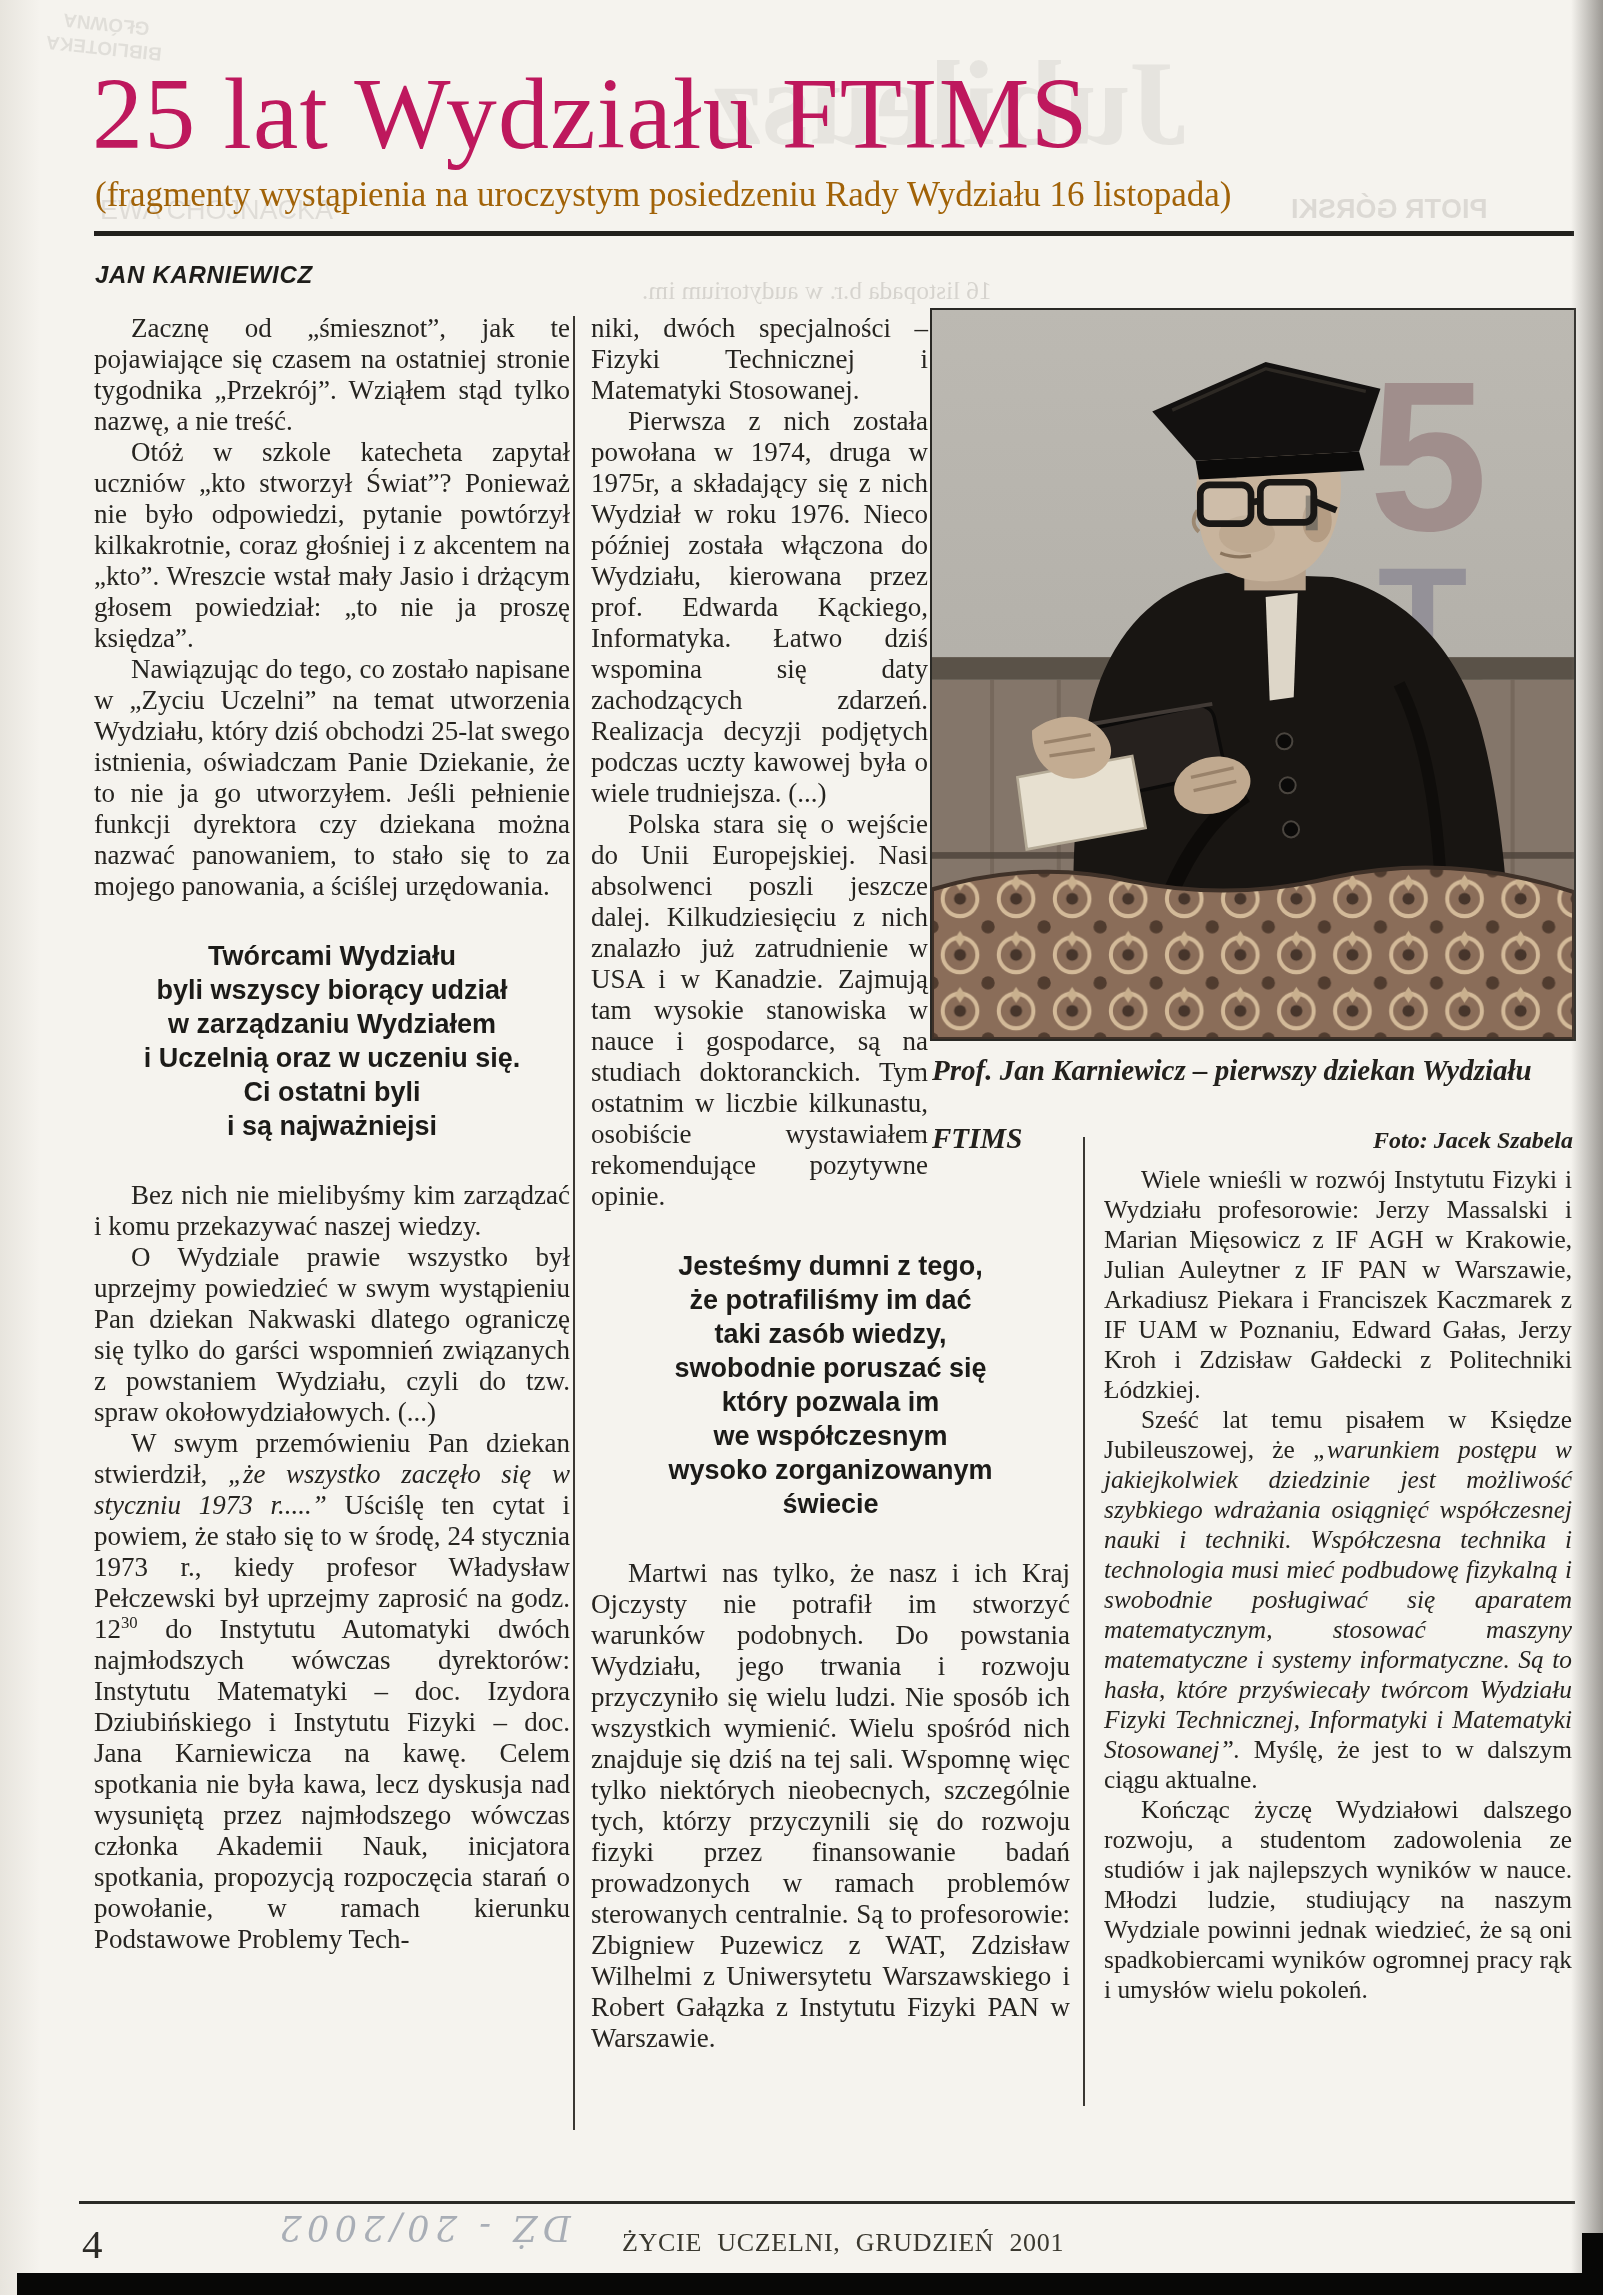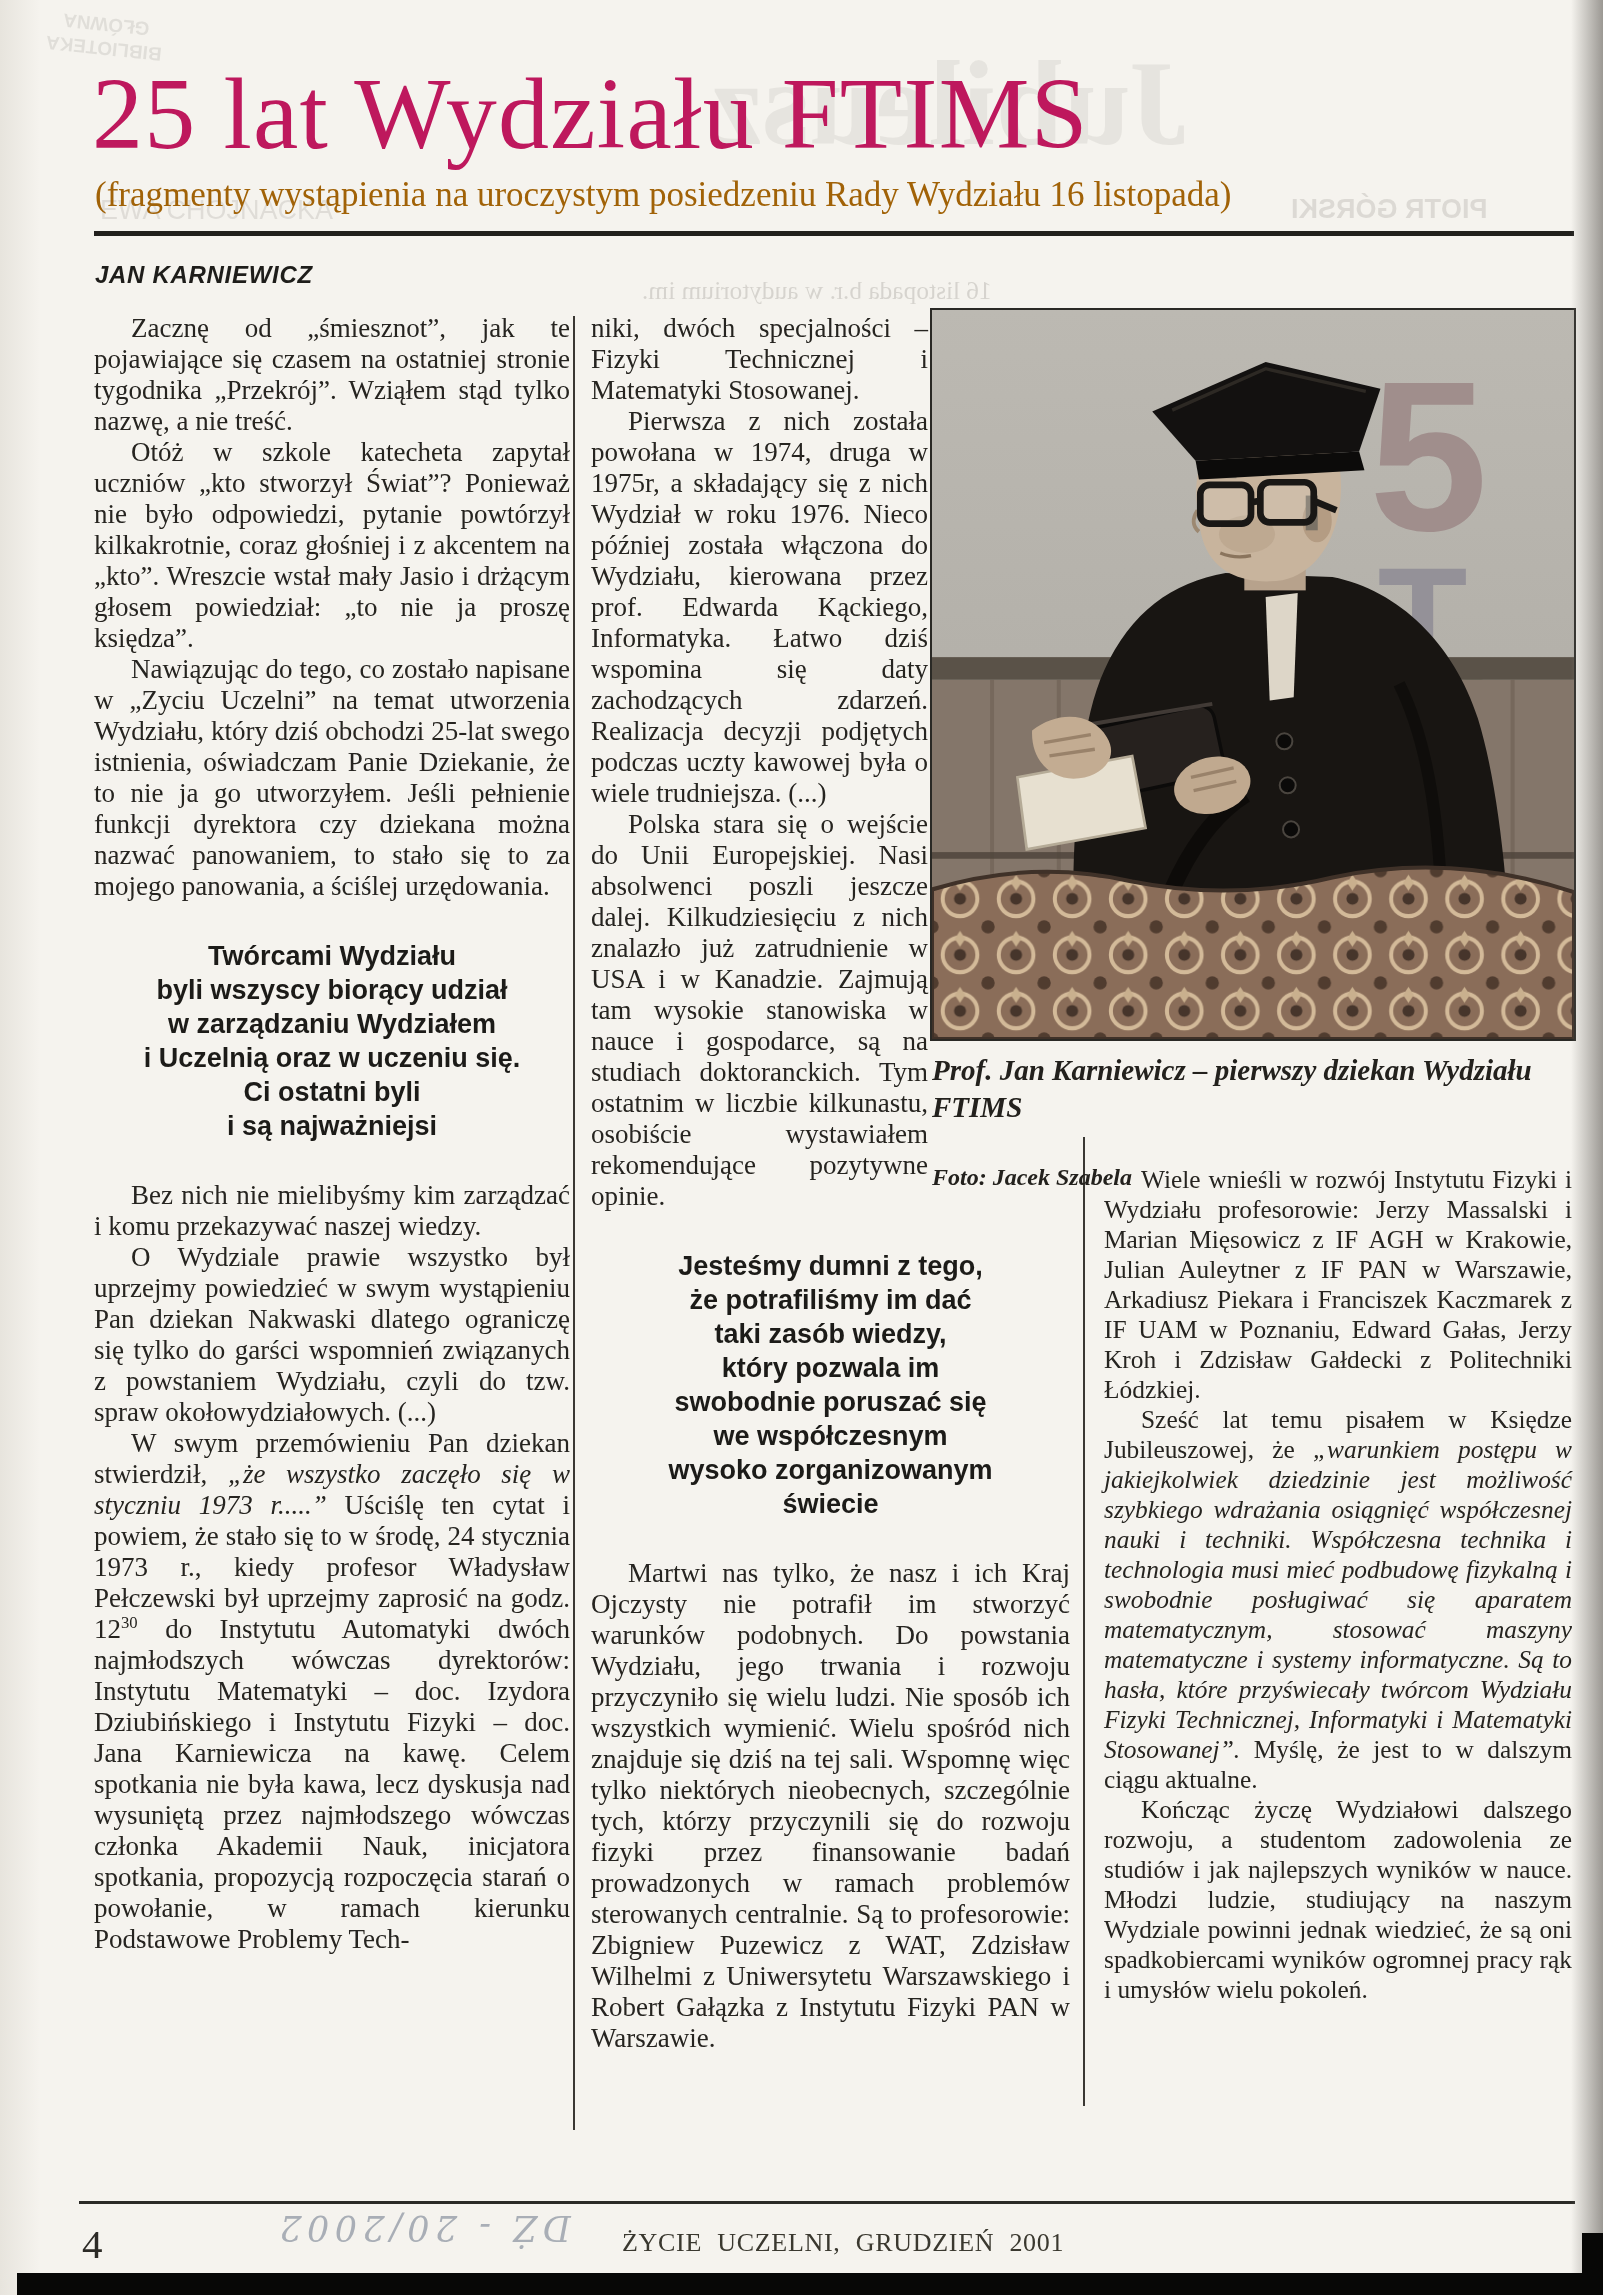--- a/index.html
+++ b/index.html
@@ -29,21 +29,21 @@
   #photo-spacer{float:right;width:142px;height:863px;}
   
   .vrule{background:#3a3833;width:2px;}
   #vr1{left:573px;top:316px;height:1814px;}
   #vr2{left:1083px;top:1137px;height:969px;}
   
   #photo{left:930px;top:308px;width:642px;height:729px;border:2px solid #2a2925;background:#b5b2ab;}
   #photo svg{display:block;width:100%;height:100%;}
   
   #caption{left:932px;top:1052px;width:641px;font-style:italic;font-weight:bold;font-size:29px;line-height:37px;color:#23211d;}
-  #caption .row2{display:flex;justify-content:space-between;align-items:baseline;flex-direction:column;}
+  #caption .row2{display:flex;justify-content:space-between;align-items:baseline;}
   #photo-credit{font-size:24px;margin-top:33px;}
   
   #rule-bottom{left:79px;top:2201px;width:1496px;height:3.3px;background:#2b2a26;}
   #page-number{left:82px;top:2220px;font-size:41px;color:#2c2a26;}
   #journal-line{left:622px;top:2228px;font-size:26px;letter-spacing:0.7px;word-spacing:8px;color:#3a382f;white-space:nowrap;}
   #handwriting{left:274px;top:2208px;font-style:italic;font-size:35px;color:#9098a4;opacity:.75;
         transform:rotate(180deg);letter-spacing:5.4px;white-space:nowrap;font-family:"DejaVu Serif",serif;}
   
   .ghost{position:absolute;color:#5d5a52;font-family:"Liberation Serif",serif;pointer-events:none;white-space:nowrap;}
   #ghost-title{left:709px;top:35px;font-size:120px;font-weight:bold;opacity:.09;transform:scaleX(-1);}
@@ -98,22 +98,22 @@
 
   <div class="col" id="col2">
     <div id="photo-spacer"></div>
     <p>niki, dwóch specjalności – Fizyki Technicznej i Matematyki Stosowanej.</p>
     <p class="ind">Pierwsza z nich została powołana w 1974, druga w 1975r, a składający się z nich Wydział w roku 1976. Nieco później została włączona do Wydziału, kierowana przez prof. Edwarda Kąckiego, Informatyka. Łatwo dziś wspomina się daty zachodzących zdarzeń. Realizacja decyzji podjętych podczas uczty kawowej była o wiele trudniejsza. (...)</p>
     <p class="ind">Polska stara się o wejście do Unii Europejskiej. Nasi absolwenci poszli jeszcze dalej. Kilkudziesięciu z nich znalazło już zatrudnienie w USA i w Kanadzie. Zajmują tam wysokie stanowiska w nauce i gospodarce, są na studiach doktoranckich. Tym ostatnim w liczbie kilkunastu, osobiście wystawiałem rekomendujące pozytywne opinie.</p>
     <div class="pullquote">
       <div>Jesteśmy dumni z tego,</div>
       <div>że potrafiliśmy im dać</div>
       <div>taki zasób wiedzy,</div>
+      <div>swobodnie poruszać się</div>
       <div>który pozwala im</div>
-      <div>swobodnie poruszać się</div>
       <div>we współczesnym</div>
       <div>wysoko zorganizowanym</div>
       <div>świecie</div>
     </div>
     <p class="ind">Martwi nas tylko, że nasz i ich Kraj Ojczysty nie potrafił im stworzyć warunków podobnych. Do powstania Wydziału, jego trwania i rozwoju przyczyniło się wielu ludzi. Nie sposób ich wszystkich wymienić. Wielu spośród nich znajduje się dziś na tej sali. Wspomnę więc tylko niektórych nieobecnych, szczególnie tych, którzy przyczynili się do rozwoju fizyki przez finansowanie badań prowadzonych w ramach problemów sterowanych centralnie. Są to profesorowie: Zbigniew Puzewicz z WAT, Zdzisław Wilhelmi z Uniwersytetu Warszawskiego i Robert Gałązka z Instytutu Fizyki PAN w Warszawie.</p>
   </div>
 
   <div class="col" id="col3">
     <p class="ind">Wiele wnieśli w rozwój Instytutu Fizyki i Wydziału profesorowie: Jerzy Massalski i Marian Mięsowicz z IF AGH w Krakowie, Julian Auleytner z IF PAN w Warszawie, Arkadiusz Piekara i Franciszek Kaczmarek z IF UAM w Poznaniu, Edward Gałas, Jerzy Kroh i Zdzisław Gałdecki z Politechniki Łódzkiej.</p>
     <p class="ind"><span>Sześć lat temu pisałem w Księdze Jubileuszowej, że </span><span class="it">„warunkiem postępu w jakiejkolwiek dziedzinie jest możliwość szybkiego wdrażania osiągnięć współczesnej nauki i techniki. Współczesna technika i technologia musi mieć podbudowę fizykalną i swobodnie posługiwać się aparatem matematycznym, stosować maszyny matematyczne i systemy informatyczne. Są to hasła, które przyświecały twórcom Wydziału Fizyki Technicznej, Informatyki i Matematyki Stosowanej”.</span><span> Myślę, że jest to w dalszym ciągu aktualne.</span></p>

